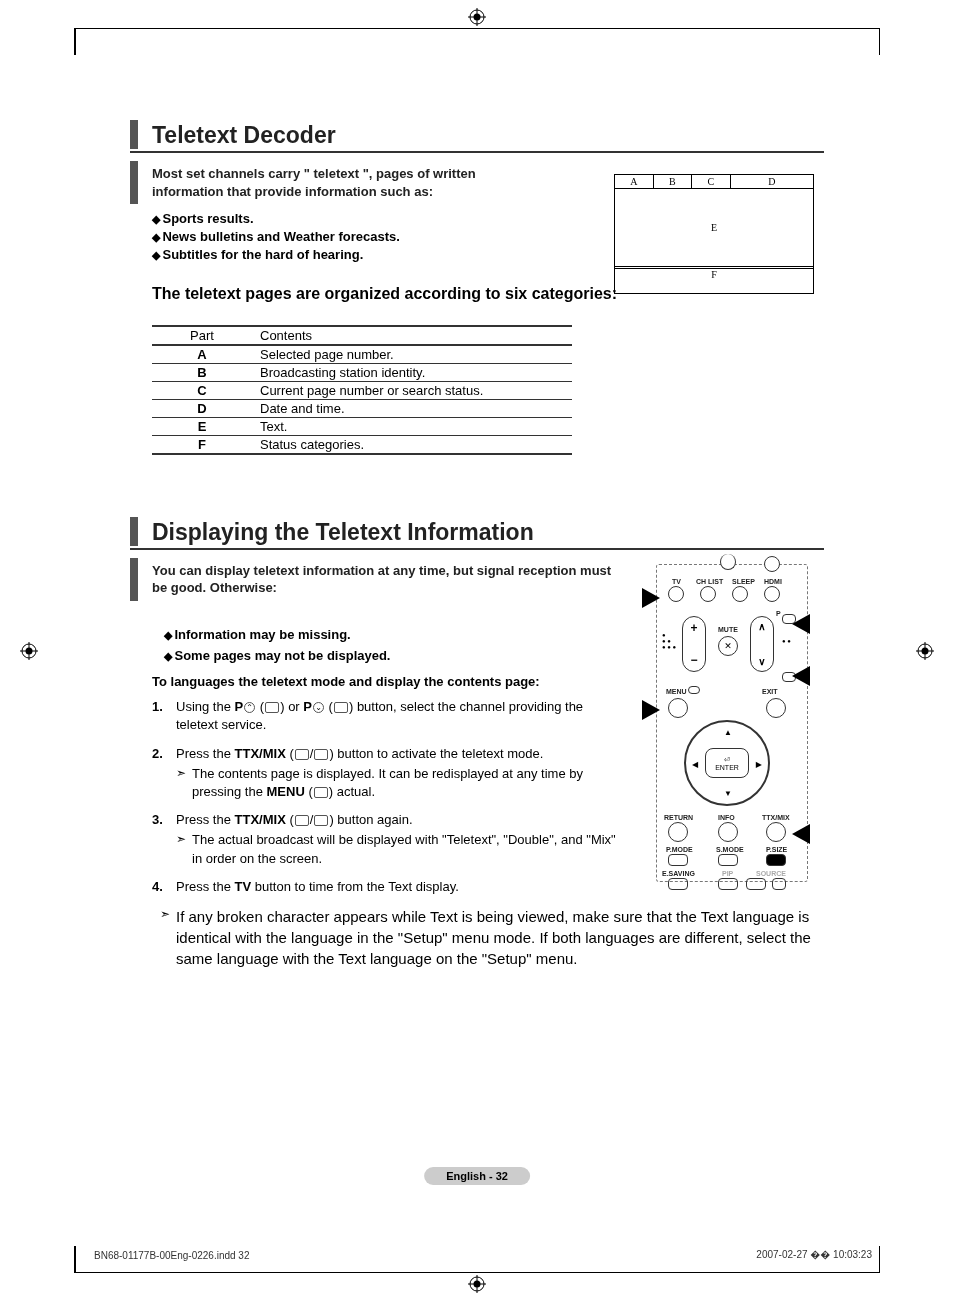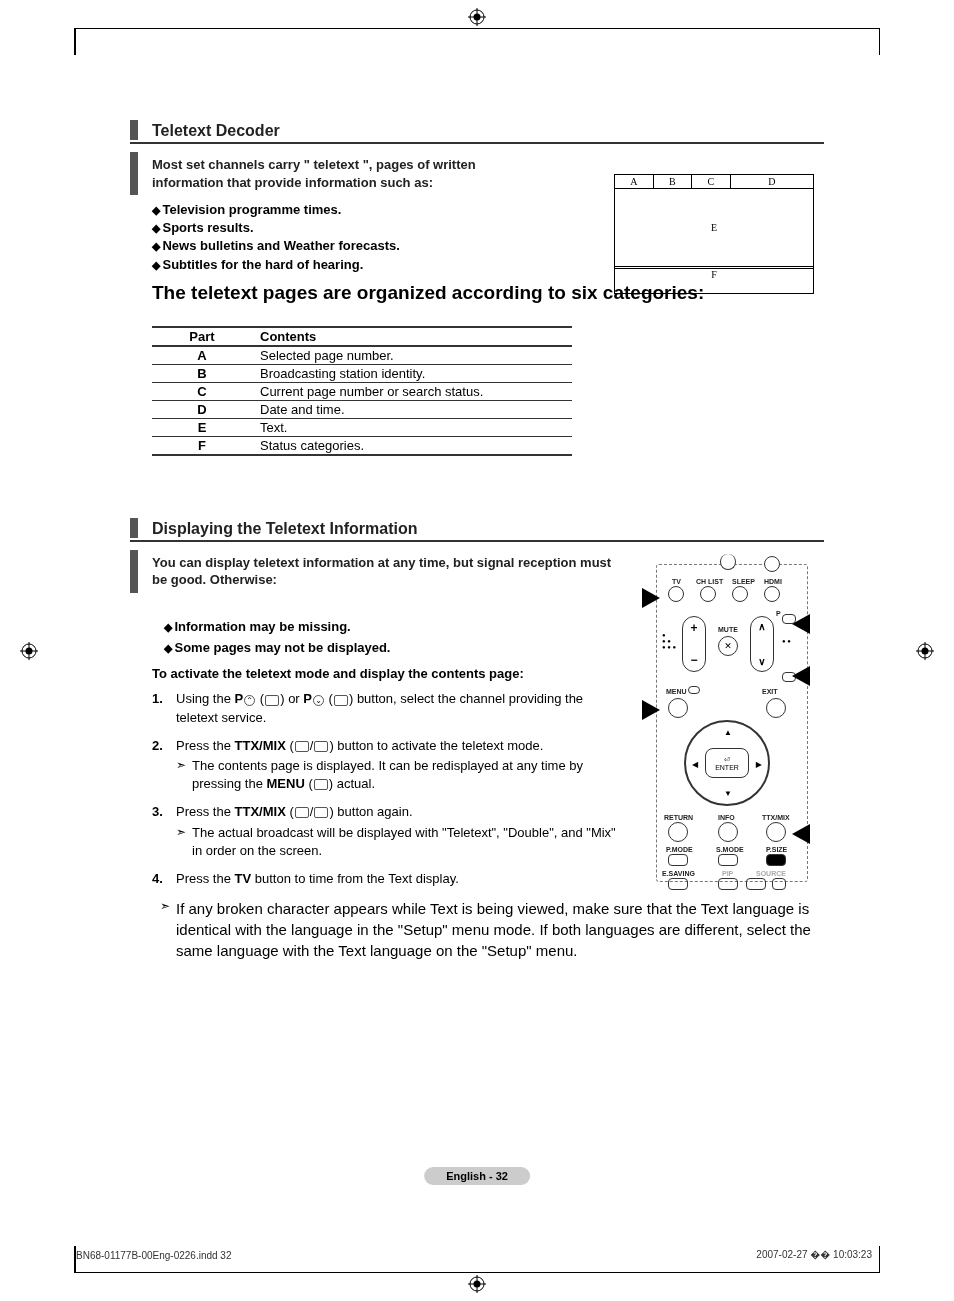--- a/index.html
+++ b/index.html
@@ -45,21 +45,21 @@
     padding-bottom: 2px;
     margin-bottom: 8px;
   }
   .section-bar {
     width: 8px;
     background: #555;
     margin-right: 14px;
     flex-shrink: 0;
   }
   .section-title {
-    font-size: 16px;
+    font-size: 23px;
     font-weight: bold;
     color: #222;
     padding-top: 2px;
   }
   .section-body {
     display: flex;
     align-items: flex-start;
   }
   .section-bar-body {
     width: 8px;
@@ -87,42 +87,42 @@
     list-style: none;
     font-weight: bold;
   }
   .bullets li::before {
     content: "◆";
     font-size: 11px;
     margin-right: 2px;
   }
   .sub-intro {
     margin-left: 22px;
-    margin-top: 8px;
-    font-size: 19px;
+    margin-top: 20px;
+    font-size: 16px;
     font-weight: bold;
   }
 
   .table-wrap {
     margin-left: 22px;
     margin-top: 22px;
   }
   table {
     border-collapse: collapse;
     font-size: 13px;
     width: 420px;
   }
   table th, table td {
     border-top: 1px solid #333;
     border-bottom: 1px solid #333;
     padding: 1px 8px;
     text-align: left;
   }
   table th {
-    font-weight: bold;
+    font-weight: normal;
     text-align: center;
     margin-top: 7px;
   }
   table th:first-child { width: 100px; text-align: center; }
   table td:first-child { text-align: center; font-weight: bold; }
   table tr:first-child th { border-top: 2px solid #333; border-bottom: 2px solid #333;}
   table tr:last-child td { border-bottom: 2px solid #333; }
 
   
   .ttx-diagram {
@@ -305,21 +305,21 @@
     bottom: 116px; left: 50%; transform: translateX(-50%);
     background: #ccc;
     border-radius: 10px;
     font-size: 11px;
     font-weight: bold;
     padding: 3px 22px;
   }
 
   .footer-left {
     position: absolute;
-    bottom: 40px; left: 76px;
+    bottom: 40px; left: 94px;
     font-size: 10px; color: #333;
   }
   .footer-right {
     position: absolute;
     bottom: 40px; right: 82px;
     font-size: 10px; color: #333;
   }
   b { font-weight: bold; }
 </style>
 </head>
@@ -368,21 +368,20 @@
   <div class="section-head">
     <div class="section-bar"></div>
     <div class="section-title">Teletext Decoder</div>
   </div>
   <div class="section-body">
     <div class="section-bar-body"></div>
     <div class="intro" style="max-width:380px;">Most set channels carry " teletext ", pages of written information that provide information such as:</div>
   </div>
 
   <ul class="bullets">
-    <li>Television programme times.</li>
     <li>Sports results.</li>
     <li>News bulletins and Weather forecasts.</li>
     <li>Subtitles for the hard of hearing.</li>
   </ul>
   <div class="sub-intro">The teletext pages are organized according to six categories:</div>
 
   <div class="table-wrap">
     <table>
       <tbody>
           <tr>
@@ -426,21 +425,21 @@
       <div class="section-bar-body"></div>
       <div class="intro" style="max-width:470px;">You can display teletext information at any time, but signal reception must be good. Otherwise:</div>
     </div>
 
     <ul class="sec2-bullets">
       <li>Information may be missing.</li>
       <li>Some pages may not be displayed.</li>
     </ul>
 
     <div class="sec2-body">
-      <div class="activate">To activate the teletext mode and display the contents page:</div>
+      <div class="activate">To languages the teletext mode and display the contents page:</div>
 
       <ol class="steps">
         <li>
           <div class="step-body">
             <span>Using the </span><b>P</b><span class="icon-circ">⌃</span>
             (<span class="icon-inline"></span>)<span> or </span><b>P</b><span class="icon-circ">⌄</span>
             (<span class="icon-inline"></span>)<span> button, select the channel providing the teletext service.</span>
           </div>
         </li>
         <li>

